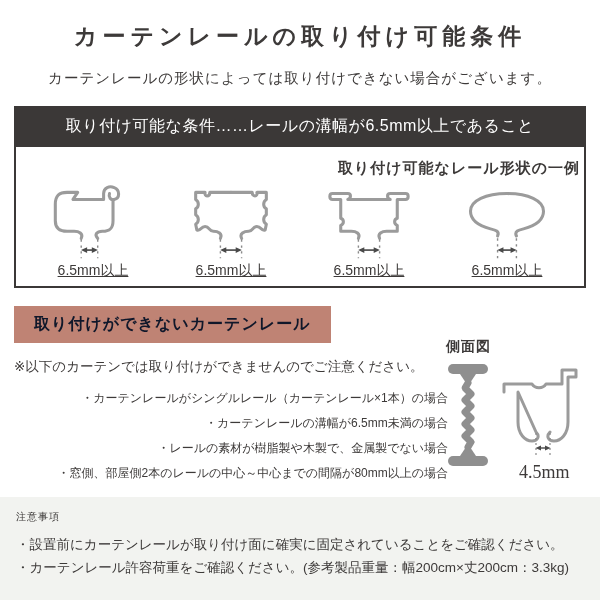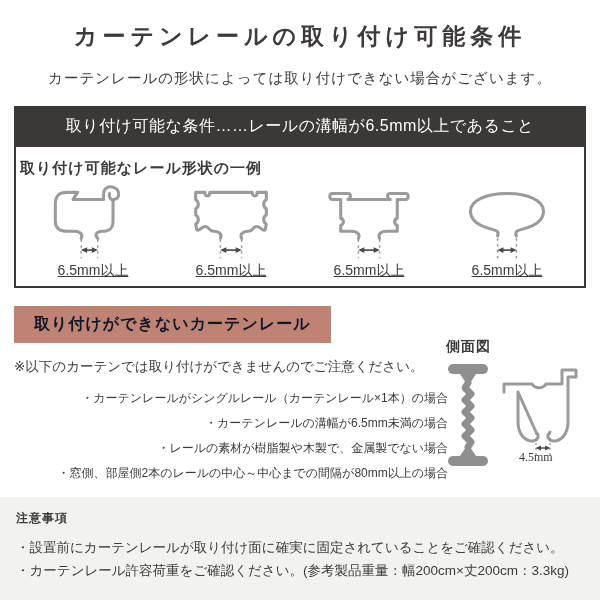--- a/index.html
+++ b/index.html
@@ -18,42 +18,42 @@
   
   .cond{margin:18px 14px 0;}
   .cond-header{
     background:#3b3837;color:#ffffff;text-align:center;
     font-size:16px;font-weight:normal;letter-spacing:0.5px;padding:10px 0;
   }
   .cond-body{
     border:2px solid #3b3837;border-top:none;background:#fff;
     padding:12px 4px 6px;
   }
-  .cond-title{text-align:left;font-size:15px;font-weight:bold;letter-spacing:1px;margin-bottom:6px;}
+  .cond-title{text-align:right;font-size:15px;font-weight:bold;letter-spacing:1px;margin-bottom:6px;}
   .rails{display:flex;justify-content:space-evenly;align-items:flex-end;}
   .rail-fig{text-align:center;width:130px;text-decoration:underline;}
   .rail-label{font-size:14px;margin-top:-4px;}
   
   .cannot{position:relative;margin:18px 14px 0;height:190px;}
   .banner-pink{
     display:inline-block;background:#bf8374;color:#0f172a;
     font-size:16px;font-weight:bold;letter-spacing:1px;padding:8px 20px;
   }
   .cannot-left{width:434px;}
   .note{font-size:13.5px;margin:15px 0 10px;}
   .bullets div{font-size:12px;line-height:25px;text-align:right;}
   .sideview{position:absolute;top:32px;right:2px;width:160px;font-family:Liberation Serif, serif;}
   .sv-title{font-size:14px;font-weight:bold;letter-spacing:1px;margin:0 0 2px 22px;}
-  .sv-dim{position:absolute;left:95px;top:112px;font-size:12px;color:#3d3a39;}
+  .sv-dim{position:absolute;left:95px;top:124px;font-size:18px;color:#3d3a39;}
   
   .footer{
     position:absolute;left:0;right:0;top:497px;bottom:0;
     background:#f2f3f0;padding:13px 16px 0;box-sizing:border-box;
   }
-  .footer-title{font-size:12px;font-weight:bold;letter-spacing:1px;margin-bottom:9px;}
+  .footer-title{font-size:10px;font-weight:normal;letter-spacing:1px;margin-bottom:9px;}
   .footer-items div{font-size:13.5px;line-height:23px;}
   .footer-items .indent{padding-left:6px;}
   
   .rp{fill:none;stroke:#9b9b9b;stroke-width:2.6;stroke-linecap:round;stroke-linejoin:round;}
   .rp2{fill:none;stroke:#9b9b9b;stroke-width:3;stroke-linecap:round;stroke-linejoin:round;}
   .dotl{stroke:#8a8a8a;stroke-width:1.2;stroke-dasharray:2 3;fill:none;}
   .arrl{stroke:#4a4a4a;stroke-width:1.4;}
   .arrh{fill:#4a4a4a;stroke:none;}
   .fillg{fill:#8f8f8f;stroke:none;}
   .stemg{fill:none;stroke:#8f8f8f;stroke-width:7;stroke-linecap:round;stroke-linejoin:round;}

